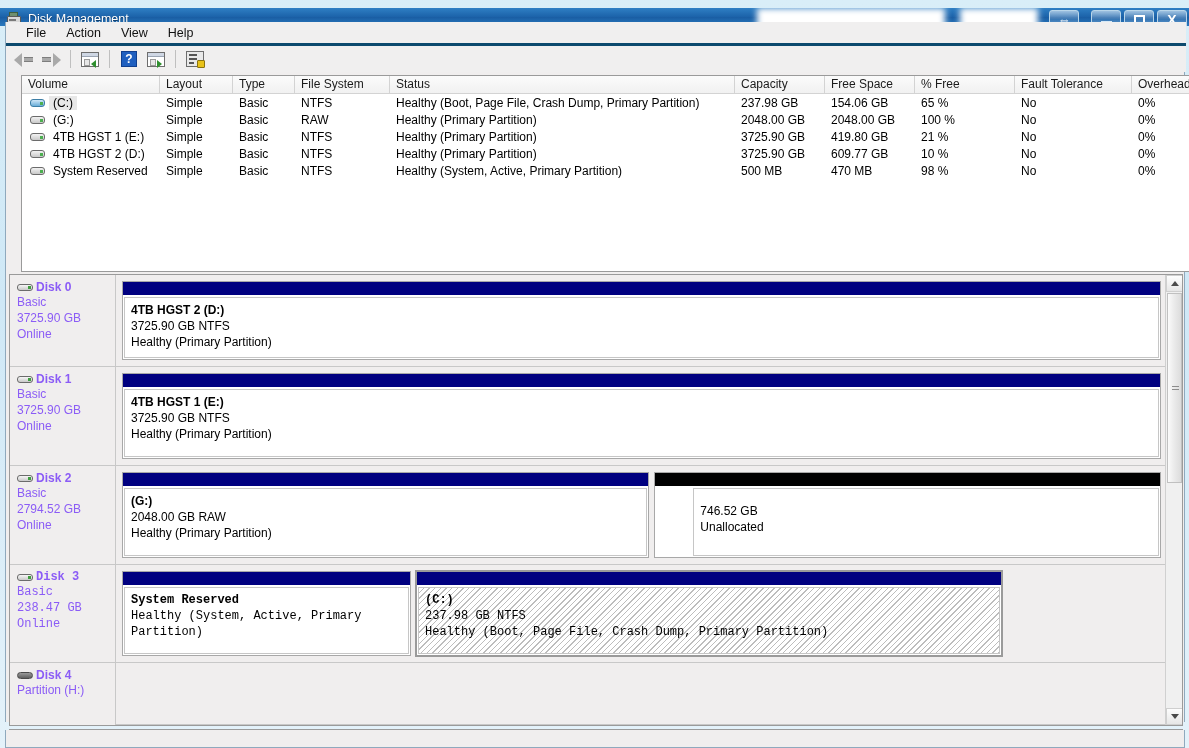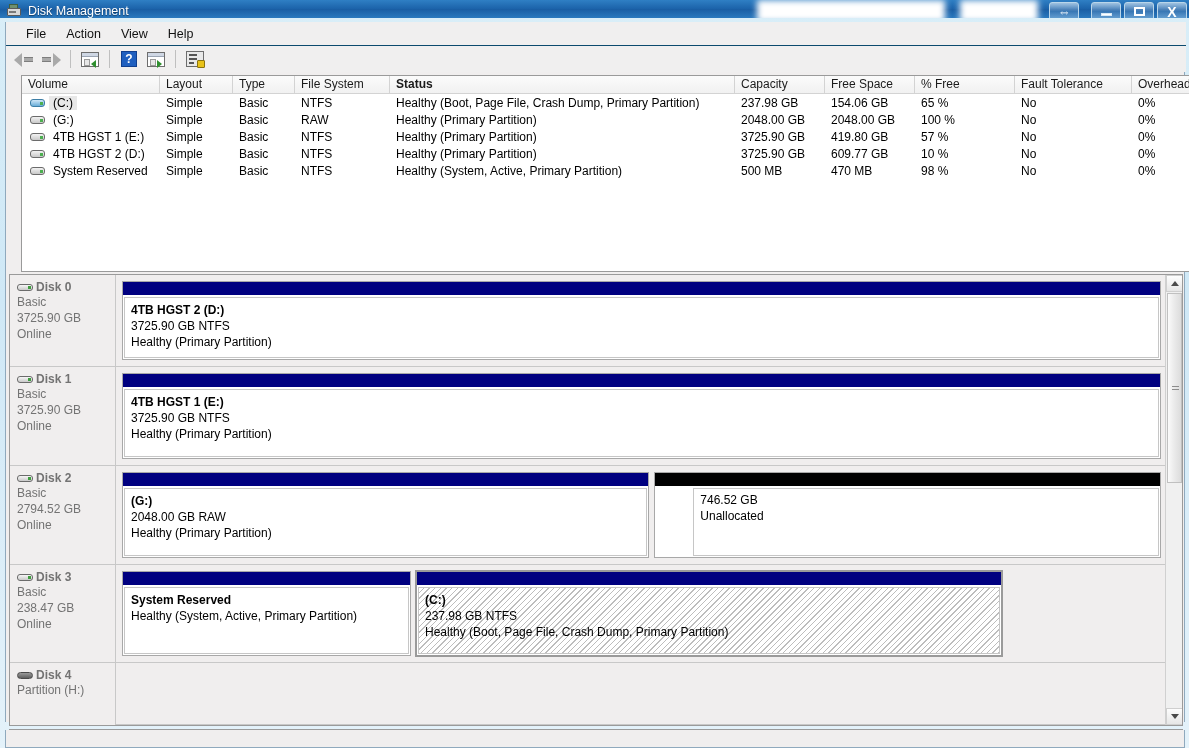--- a/index.html
+++ b/index.html
@@ -14,21 +14,21 @@
 
   
   #desktop {
     position: relative;
     width: 1189px; height: 748px;
     background: linear-gradient(180deg,#d9eef8 0%, #cfe8f6 40%, #e4f2fa 100%);
   }
 
   
   #titlebar {
-    position: absolute; left: 0; top: 0; width: 1189px; height: 18px;
+    position: absolute; left: 0; top: 8px; width: 1189px; height: 18px;
     background: linear-gradient(180deg,#2f7fc4 0%, #1c63aa 48%, #1a5ea4 52%, #2a79be 100%);
     overflow: hidden;
   }
   #titlebar .tb-left {
     position: absolute; left: 0; top: 0; height: 22px;
     display: flex; align-items: center; gap: 6px; padding-left: 6px;
   }
   .win-icon {
     width: 16px; height: 14px; position: relative; flex: 0 0 auto;
   }
@@ -80,22 +80,22 @@
     position: absolute; left: 5px; top: 22px; width: 1180px; height: 700px;
     background: #f0eeee;
     border-left: 1px solid #8fa9bd;
     border-right: 1px solid #8fa9bd;
   }
 
   
   #menubar {
     position: absolute; left: 0; top: 0; width: 1180px; height: 24px;
     background: #f0efef;
-    display: flex; align-items: center; padding-left: 10px; gap: 0;
-    border-bottom: 1px solid #0c4a6e;
+    display: flex; align-items: flex-end; padding-left: 10px; gap: 0;
+    border-bottom: 3px solid #0c4a6e;
   }
   .menu-item {
     padding: 3px 10px; font-size: 12.5px; color: #111; white-space: nowrap;
   }
 
   
   #toolbar {
     position: absolute; left: 0; top: 24px; width: 1180px; height: 26px;
     background: #f0efef;
     display: flex; align-items: center; padding-left: 6px; gap: 3px;
@@ -175,21 +175,21 @@
   }
   .disk-row {
     display: flex;
     border-bottom: 1px solid #c8c8c8;
     background: #f0eeee;
   }
   .disk-info {
     width: 106px; flex: 0 0 106px;
     border-right: 1px solid #c8c8c8;
     padding: 5px 0 0 7px;
-    font-size: 12px; color: #737373;
+    font-size: 12px; color: #8b5cf6;
     background: #f0eeee;
   }
   .disk-info .dtitle {
     font-weight: bold; display: flex; align-items: center; gap: 3px;
   }
   .disk-ico { width: 16px; height: 9px; position: relative; flex: 0 0 auto; }
   .disk-ico .b {
     position: absolute; left: 0; top: 1px; width: 16px; height: 7px;
     border: 1px solid #6b6b6b; border-radius: 3px;
     background: linear-gradient(180deg,#f6f6f6,#c9c9c9);
@@ -231,21 +231,21 @@
   .part.selected .pbody {
     background-color: #ffffff;
     background-image: repeating-linear-gradient(
       135deg,
       rgba(0,0,0,0) 0px,
       rgba(0,0,0,0) 3px,
       #bdbdbd 3px,
       #bdbdbd 4px
     );
   }
-  .part .pbody.blank { padding-top: 3px; margin-left: 38px; }
+  .part .pbody.blank { padding-top: 14px; margin-left: 38px; }
 
   
   #gscroll {
     position: absolute; right: 0; top: 0; width: 17px; height: 450px;
     background: #f0f0f0; border-left: 1px solid #d0d0d0;
   }
   #gscroll .sb-btn {
     width: 17px; height: 17px; background: linear-gradient(180deg,#fdfdfd,#e6e6e6);
     border: 1px solid #cfcfcf; display:flex; align-items:center; justify-content:center;
   }
@@ -364,21 +364,21 @@
         </span>
       </div>
     </div>
 
     <div id="volpane">
       <div id="vol-header">
           <div class="hc" style="width: 138px; flex: 0 0 138px;">Volume</div>
           <div class="hc" style="width: 73px; flex: 0 0 73px;">Layout</div>
           <div class="hc" style="width: 62px; flex: 0 0 62px;">Type</div>
           <div class="hc" style="width: 95px; flex: 0 0 95px;">File System</div>
-          <div class="hc" style="width: 345px; flex: 0 0 345px; font-weight: bold;">Status</div>
+          <div class="hc" style="width: 345px; flex: 0 0 345px;">Status</div>
           <div class="hc" style="width: 90px; flex: 0 0 90px;">Capacity</div>
           <div class="hc" style="width: 90px; flex: 0 0 90px;">Free Space</div>
           <div class="hc" style="width: 100px; flex: 0 0 100px;">% Free</div>
           <div class="hc" style="width: 117px; flex: 0 0 117px;">Fault Tolerance</div>
           <div class="hc" style="width: 78px; flex: 0 0 78px;">Overhead</div>
         </div>
       <div id="vol-body">
           <div class="vrow selected">
             <div class="vcell vol-name" style="width: 138px; flex: 0 0 138px;">
               <span class="drive-ico blue">
@@ -422,21 +422,21 @@
                 <span class="led"></span>
               </span>
               <span class="vol-label-box">4TB HGST 1 (E:)</span>
             </div>
             <div class="vcell" style="width: 73px; flex: 0 0 73px;">Simple</div>
             <div class="vcell" style="width: 62px; flex: 0 0 62px;">Basic</div>
             <div class="vcell" style="width: 95px; flex: 0 0 95px;">NTFS</div>
             <div class="vcell" style="width: 345px; flex: 0 0 345px;">Healthy (Primary Partition)</div>
             <div class="vcell" style="width: 90px; flex: 0 0 90px;">3725.90 GB</div>
             <div class="vcell" style="width: 90px; flex: 0 0 90px;">419.80 GB</div>
-            <div class="vcell" style="width: 100px; flex: 0 0 100px;">57 %</div>
+            <div class="vcell" style="width: 100px; flex: 0 0 100px;">21 %</div>
             <div class="vcell" style="width: 117px; flex: 0 0 117px;">No</div>
             <div class="vcell" style="width: 78px; flex: 0 0 78px;">0%</div>
           </div>
           <div class="vrow">
             <div class="vcell vol-name" style="width: 138px; flex: 0 0 138px;">
               <span class="drive-ico">
                 <span class="dbody"></span>
                 <span class="led"></span>
               </span>
               <span class="vol-label-box">4TB HGST 2 (D:)</span>
@@ -546,21 +546,21 @@
               </div>
               <div class="part unalloc" style="flex: 49 0 0px;">
                 <div class="cap"></div>
                 <div class="pbody blank">
                   <div>746.52 GB</div>
                   <div>Unallocated</div>
                 </div>
               </div>
             </div>
           </div>
-          <div class="disk-row" style="height: 98px;">
+          <div class="disk-row" style="height: 98px; font-family: Liberation Mono, monospace;">
             <div class="disk-info">
               <div class="dtitle">
                 <span class="disk-ico">
                   <span class="b"></span>
                   <span class="led"></span>
                 </span>
                 <span>Disk 3</span>
               </div>
               <div class="dline">Basic</div>
               <div class="dline">238.47 GB</div>

